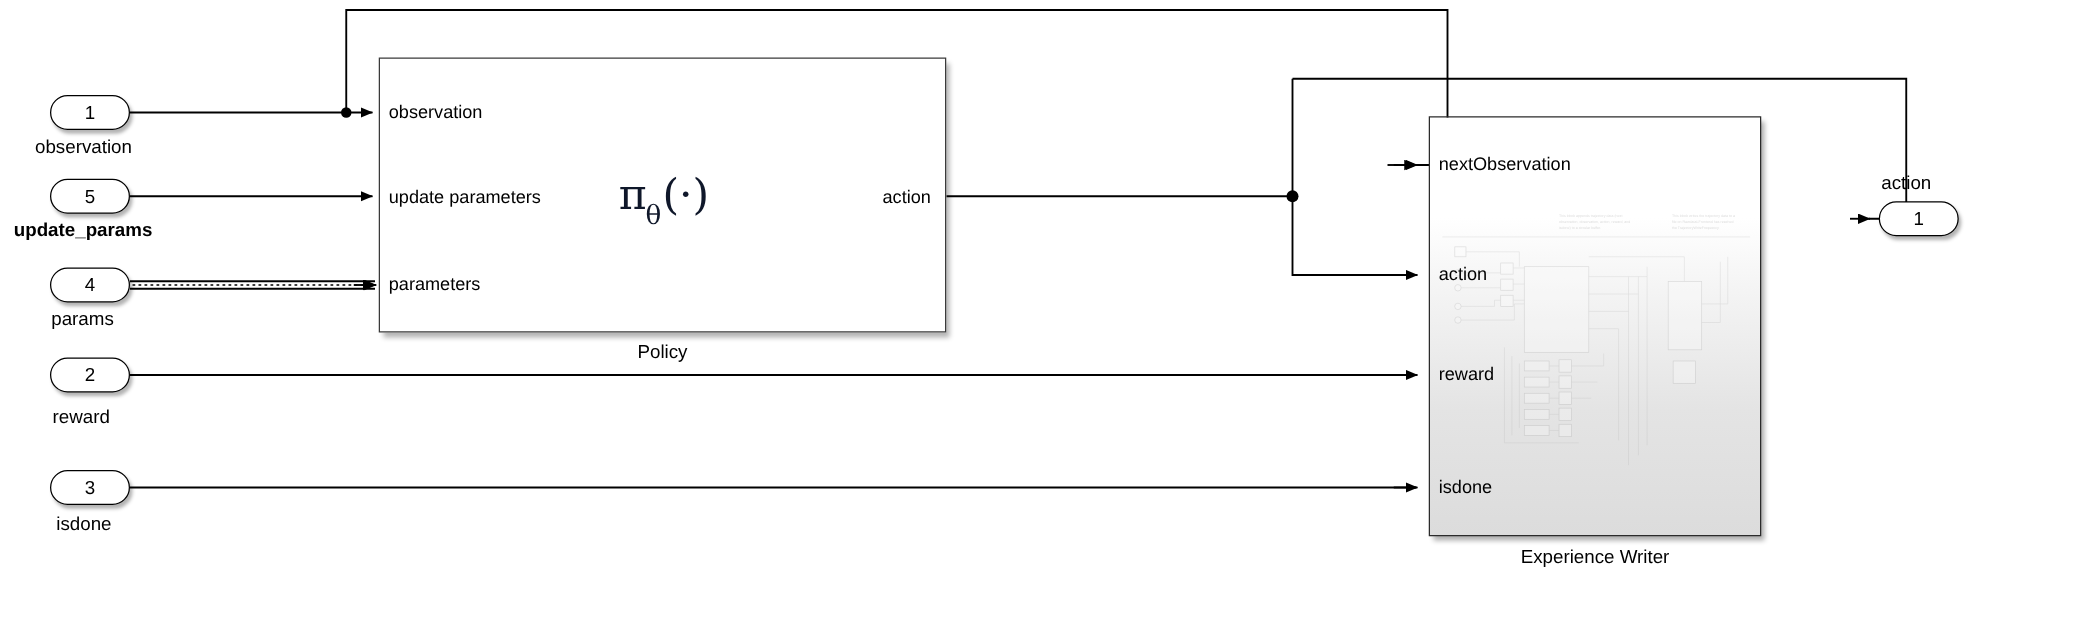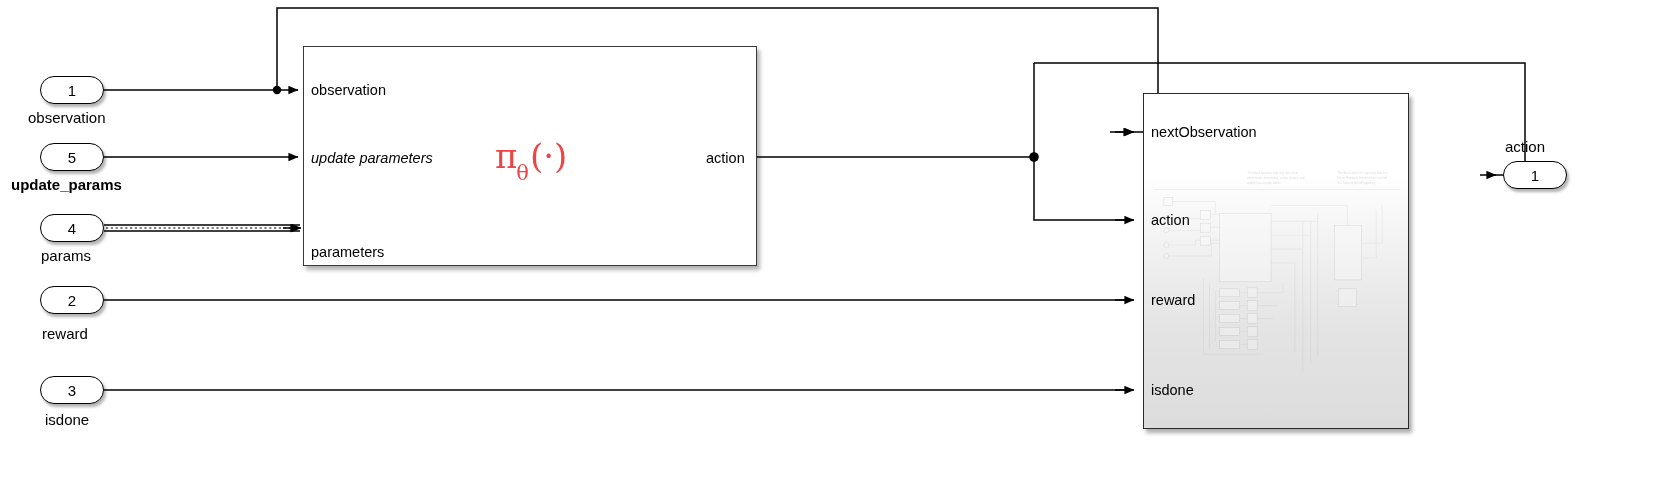--- a/index.html
+++ b/index.html
@@ -65,21 +65,21 @@
   .portlabel {
     position: absolute;
     font-size: 14.5px;
     color: #000000;
     white-space: nowrap;
   }
   .policy-symbol {
     position: absolute;
     font-family: "DejaVu Serif", serif;
     font-size: 34px;
-    color: #ef4444;
+    color: #0f172a;
     white-space: nowrap;
   }
   .policy-symbol .sub {
     font-size: 21px;
     vertical-align: sub;
     position: relative;
     top: 4px;
     left: -1px;
   }
 
@@ -165,28 +165,29 @@
 
   <div class="port" style="left:40px; top:376px;">3</div>
   <div class="port-caption" style="left:45px; top:411px;">isdone</div>
 
   <div class="port" style="left:1503px; top:161px;">1</div>
   <div class="port-caption" style="left:1505px; top:138px;">action</div>
 
   <div class="sysblock" style="left:303px; top:46px; width:454px; height:220px;"></div>
 
   <div class="portlabel" style="left:311px; top:82px;">observation</div>
-  <div class="portlabel" style="left:311px; top:150px;font-style:italic;">update parameters</div>
-  <div class="portlabel" style="left:311px; top:220px;margin-top:24px;">parameters</div>
+  <div class="portlabel" style="left:311px; top:150px;">update parameters</div>
+  <div class="portlabel" style="left:311px; top:220px;">parameters</div>
   <div class="portlabel" style="left:706px; top:150px;">action</div>
 
   <div class="policy-symbol" style="left:495px; top:136px;">
     <span>π</span><span class="sub">θ</span><span>(·)</span>
   </div>
 
+  <div class="block-caption" style="left:430px; top:273px; width:200px;">Policy</div>
 
   <div class="ew-block" style="left:1143px; top:93px; width:266px; height:336px;">
 
     <svg class="ew-preview" viewBox="0 0 266 336" xmlns="http://www.w3.org/2000/svg">
       <g stroke="#9a9a9a" stroke-width="0.55" fill="#fdfdfd">
 
         <rect x="20" y="104" width="9" height="8"></rect>
         <circle cx="22.5" cy="125" r="2.6"></circle>
         <circle cx="22.5" cy="137" r="2.6"></circle>
         <circle cx="22.5" cy="152" r="2.6"></circle>
@@ -256,14 +257,15 @@
         <text x="195" y="90">the TrajectoryWriteFrequency.</text>
       </g>
     </svg>
   </div>
 
   <div class="portlabel" style="left:1151px; top:124px;">nextObservation</div>
   <div class="portlabel" style="left:1151px; top:212px;">action</div>
   <div class="portlabel" style="left:1151px; top:292px;">reward</div>
   <div class="portlabel" style="left:1151px; top:382px;">isdone</div>
 
+  <div class="block-caption" style="left:1176px; top:437px; width:200px;">Experience Writer</div>
 
 </div>
 
 </body></html>

